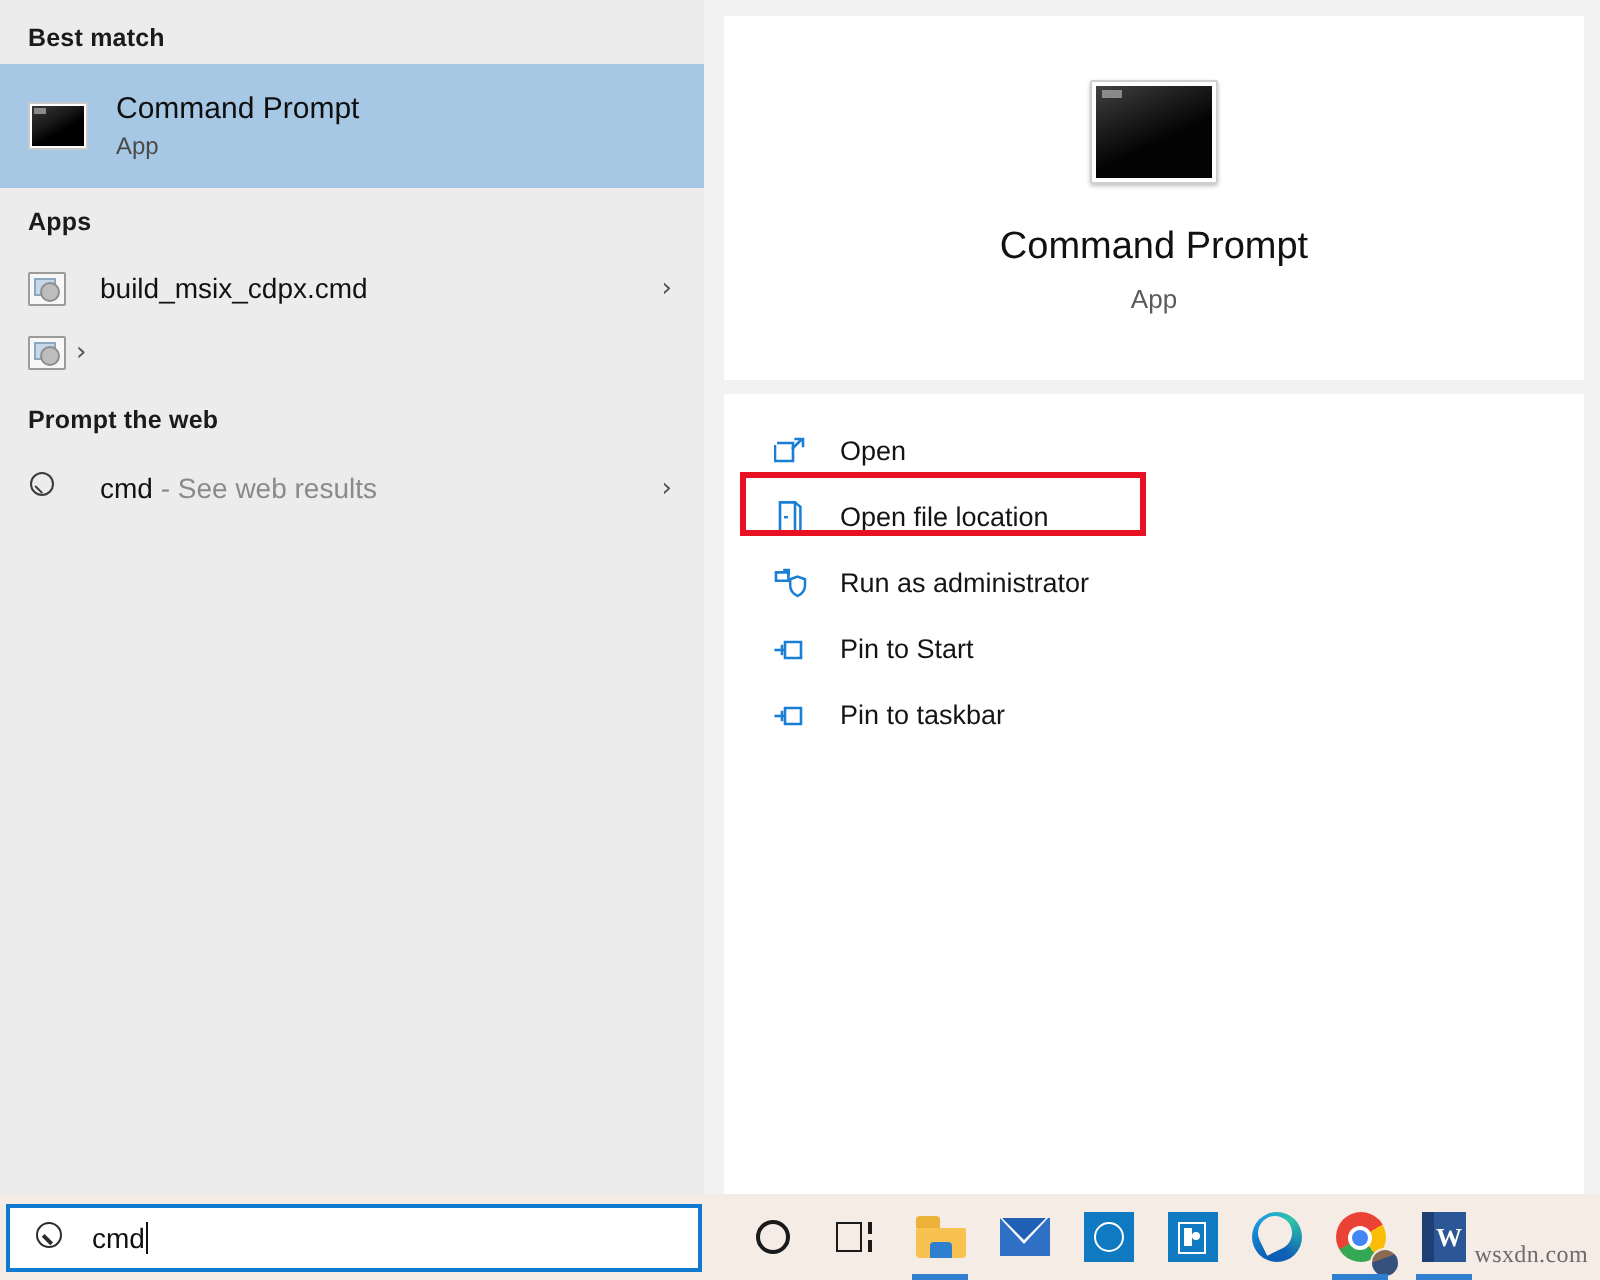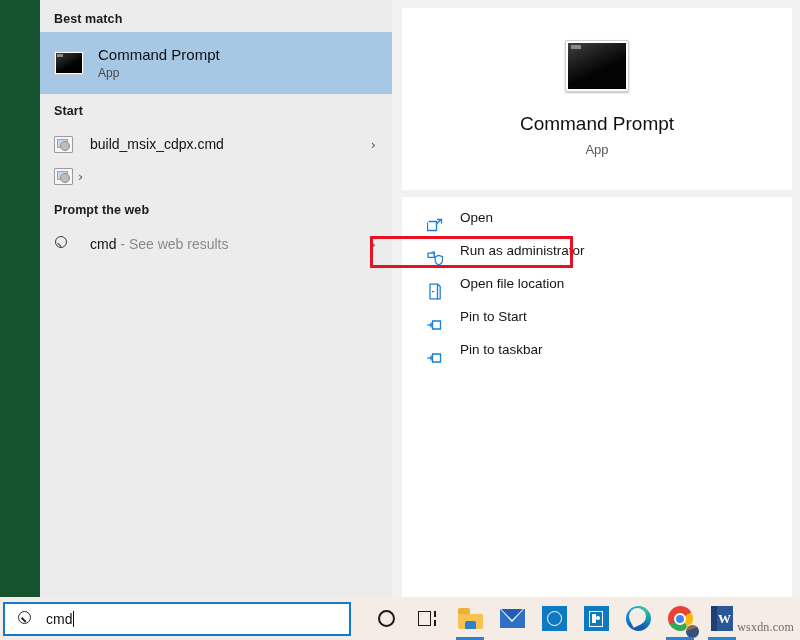--- a/index.html
+++ b/index.html
@@ -20,22 +20,21 @@
   }
 
   
   .flyout {
     position: absolute;
     left: 0;
     top: 0;
     width: 800px;
     height: 597px;
     display: flex;
-    background: #14532d;
-    padding-left: 40px;
+    background: #1d4ed8;
   }
 
   
   .results-pane {
     position: relative;
     width: 352px;
     height: 597px;
     background: #ececec;
     flex: 0 0 352px;
   }
@@ -253,20 +252,21 @@
   .actions-card {
     background: #ffffff;
     margin-right: 8px;
     margin-top: 7px;
     flex: 1 1 auto;
     padding-top: 12px;
   }
 
   .action-row {
     display: flex;
+    align-items: center;
     height: 33px;
     padding-left: 22px;
     position: relative;
   }
   .action-icon {
     width: 22px;
     flex: 0 0 22px;
     display: flex;
     align-items: center;
     justify-content: center;
@@ -565,21 +565,21 @@
       <div class="result-row row-best">
         <div class="icon-wrap">
           <div class="console-ico"></div>
         </div>
         <div class="text-wrap">
           <div class="best-title">Command Prompt</div>
           <div class="best-sub">App</div>
         </div>
       </div>
 
-      <div class="group-header gh-apps">Start</div>
+      <div class="group-header gh-apps">Apps</div>
 
       <div class="result-row row-small">
         <div class="icon-wrap">
           <div class="cmd-file-ico"></div>
         </div>
         <div class="row-label"><span>build_msix_cdpx</span><b>.cmd</b></div>
         <div class="chevron">›</div>
       </div>
 
       <div class="result-row row-small">
@@ -619,38 +619,38 @@
               <path d="M1.5 3.5h8v9h-9v-8" fill="none" stroke="#1a7fd4" stroke-width="1.3"></path>
               <path d="M9 6.5 L14 1.5" fill="none" stroke="#1a7fd4" stroke-width="1.3"></path>
               <path d="M10.2 1.5H14.5V5.6" fill="none" stroke="#1a7fd4" stroke-width="1.3"></path>
             </svg>
           </div>
           <div class="action-label">Open</div>
         </div>
 
         <div class="action-row">
           <div class="action-icon">
+            <svg width="14" height="17" viewBox="0 0 14 17">
+              <path d="M2 1.2h7.5v14.6H2z" fill="none" stroke="#1a7fd4" stroke-width="1.3"></path>
+              <path d="M9.5 1.2 L12.2 3.4 v12.4 H9.5" fill="none" stroke="#1a7fd4" stroke-width="1.25"></path>
+              <path d="M4 8.6 h2" fill="none" stroke="#1a7fd4" stroke-width="1.2"></path>
+            </svg>
+          </div>
+          <div class="action-label">Open file location</div>
+        </div>
+
+        <div class="action-row">
+          <div class="action-icon">
             <svg width="17" height="16" viewBox="0 0 17 16">
               <path d="M1 2.2h6.2v4.2H1z" fill="none" stroke="#1a7fd4" stroke-width="1.3"></path>
               <path d="M4.6 1 L7.4 1 L7.4 3.4" fill="none" stroke="#1a7fd4" stroke-width="1.2"></path>
               <path d="M11.8 4.3 L15.5 5.6 v3.1 c0 2.6 -1.9 4.4 -3.7 5.3 c-1.8 -.9 -3.7 -2.7 -3.7 -5.3 V5.6 z" fill="none" stroke="#1a7fd4" stroke-width="1.25"></path>
             </svg>
           </div>
           <div class="action-label">Run as administrator</div>
-        </div>
-
-        <div class="action-row">
-          <div class="action-icon">
-            <svg width="14" height="17" viewBox="0 0 14 17">
-              <path d="M2 1.2h7.5v14.6H2z" fill="none" stroke="#1a7fd4" stroke-width="1.3"></path>
-              <path d="M9.5 1.2 L12.2 3.4 v12.4 H9.5" fill="none" stroke="#1a7fd4" stroke-width="1.25"></path>
-              <path d="M4 8.6 h2" fill="none" stroke="#1a7fd4" stroke-width="1.2"></path>
-            </svg>
-          </div>
-          <div class="action-label">Open file location</div>
         </div>
 
         <div class="action-row">
           <div class="action-icon">
             <svg width="18" height="14" viewBox="0 0 18 14">
               <path d="M6.5 3h8v8h-8z" fill="none" stroke="#1a7fd4" stroke-width="1.3"></path>
               <path d="M6.5 7 H1.2" fill="none" stroke="#1a7fd4" stroke-width="1.3"></path>
               <path d="M5 4.4 v5.2" fill="none" stroke="#1a7fd4" stroke-width="1.3"></path>
             </svg>
           </div>

